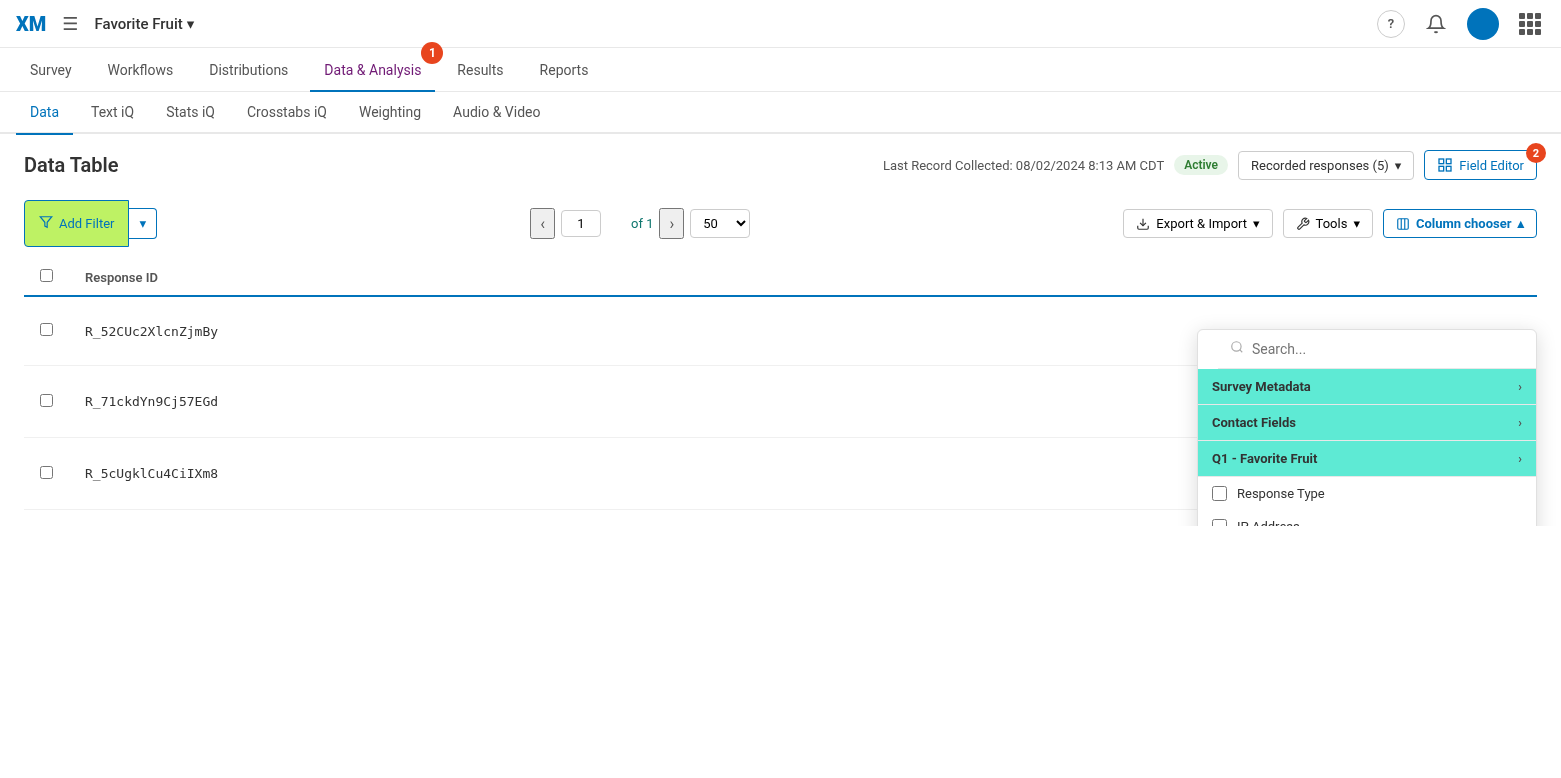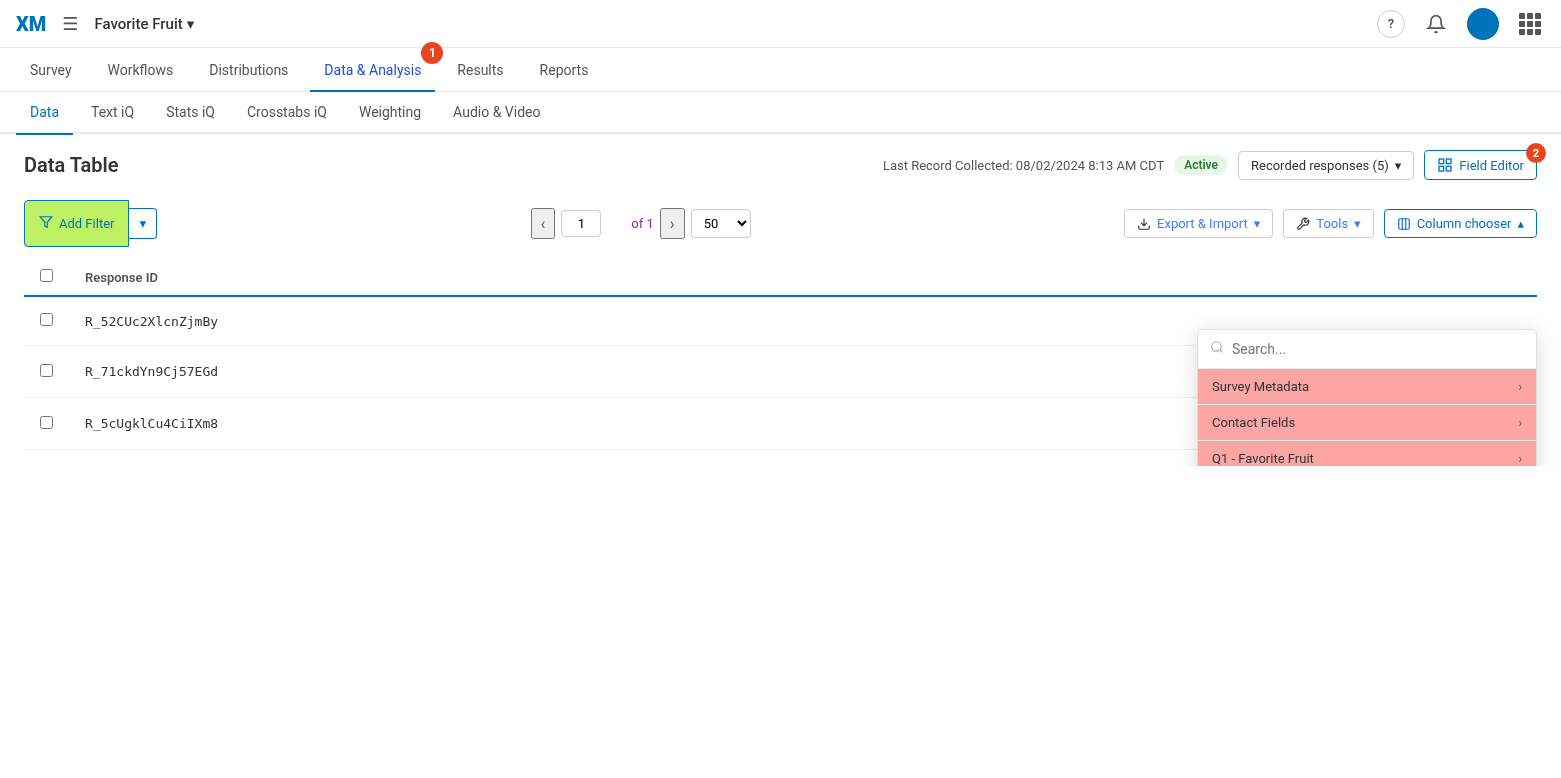--- a/index.html
+++ b/index.html
@@ -22,21 +22,21 @@
 
     
     .nav-tabs {
       display: flex; align-items: center; padding: 0 16px;
       border-bottom: 1px solid #e8e8e8; height: 44px; gap: 8px;
     }
     .nav-tab {
       padding: 0 14px; height: 44px; display: flex; align-items: center;
       cursor: pointer; font-size: 14px; color: #555; position: relative;
     }
-    .nav-tab.active { color: #1d4ed8; text-align: right; }
+    .nav-tab.active { color: #701a75; text-align: right; }
     .nav-tab.active::after {
       content: ''; position: absolute; bottom: 0; left: 0; right: 0;
       height: 2px; background: #0073bb;
     }
 
     
     .sub-nav {
       display: flex; align-items: center; padding: 0 16px;
       border-bottom: 2px solid #e8e8e8; height: 42px; gap: 4px;
     }
@@ -90,73 +90,73 @@
     .filter-arrow-btn {
       border: 1px solid #0073bb; border-left: none; border-radius: 0 4px 4px 0;
       padding: 7px 10px; cursor: pointer; color: #0073bb; background: #fff;
     }
     .toolbar-right { display: flex; align-items: center; gap: 10px; }
 
     
     .pagination { display: flex; align-items: center; gap: 6px; }
     .page-nav { cursor: pointer; color: #555; font-size: 16px; padding: 4px 8px; }
     .page-input { border: 1px solid #ccc; border-radius: 4px; width: 40px; text-align: center; padding: 5px; font-size: 13px; }
-    .page-of { color: #a21caf; font-size: 13px; margin-left: 24px; }
+    .page-of { color: #0f766e; font-size: 13px; margin-left: 24px; }
     .per-page-select { border: 1px solid #ccc; border-radius: 4px; padding: 5px 8px; font-size: 13px; cursor: pointer; background: #fff; }
 
     .export-btn, .tools-btn {
       border: 1px solid #ccc; border-radius: 4px; padding: 6px 12px;
       cursor: pointer; font-size: 13px; display: flex; align-items: center; gap: 6px;
-      background: #fff; color: #3b82f6;
+      background: #fff; color: #000000;
     }
     .column-chooser-btn {
       border: 1px solid #0073bb; border-radius: 4px; padding: 6px 12px;
       cursor: pointer; font-size: 13px; display: flex; align-items: center; gap: 6px;
-      background: #fff; color: #0073bb;
+      background: #fff; color: #0073bb; font-weight: bold;
     }
 
     
     .data-table { width: 100%; border-collapse: collapse; }
     .data-table th {
       padding: 10px 16px; text-align: left; font-weight: 600; font-size: 13px;
       color: #555; border-bottom: 2px solid #0073bb; background: #fff;
     }
     .data-table td {
-      padding: 16px 16px; font-size: 13px; color: #333;
+      padding: 26px 16px; font-size: 13px; color: #333;
       border-bottom: 1px solid #f0f0f0;
     }
     .response-id-cell { color: #555; font-family: monospace; }
     .checkbox-cell { width: 40px; text-align: center; }
     .ellipsis { color: #aaa; letter-spacing: 2px; font-size: 16px; }
 
     
     .column-chooser-panel {
       position: absolute; right: 24px; top: 195px;
       background: #fff; border: 1px solid #e0e0e0; border-radius: 6px;
       box-shadow: 0 4px 20px rgba(0,0,0,0.15); z-index: 100;
       width: 340px;
     }
     .panel-search {
       padding: 10px 12px; border-bottom: 1px solid #e8e8e8;
-      display: flex; align-items: center; gap: 8px;
+      display: flex; align-items: center; gap: 8px; margin-left: 20px;
     }
     .panel-search input {
       border: none; outline: none; flex: 1; font-size: 14px; color: #333;
     }
     .panel-search-icon { color: #aaa; font-size: 15px; }
     .panel-select-all {
       padding: 10px 14px; display: flex; align-items: center; gap: 10px;
       border-bottom: 1px solid #e8e8e8; font-size: 13px; color: #333; cursor: pointer;
     }
     .panel-section {
       border-bottom: 1px solid #e8e8e8;
     }
     .panel-section-header {
       padding: 10px 14px 10px 14px; display: flex; align-items: flex-end; justify-content: space-between;
-      font-size: 13px; font-weight: 400; cursor: pointer; background: #fca5a5;
+      font-size: 13px; font-weight: 700; cursor: pointer; background: #5eead4;
     }
     .panel-section-header .chevron { color: #555; font-size: 12px; }
     .panel-item {
       padding: 9px 14px; display: flex; align-items: center; gap: 10px;
       font-size: 13px; color: #333; cursor: pointer;
     }
     .panel-item input[type="checkbox"] { width: 15px; height: 15px; cursor: pointer; accent-color: #0073bb; }
     .panel-item.checked { background: #f0f7ff; }
     .panel-item.checked input[type="checkbox"] { accent-color: #0073bb; }
 

